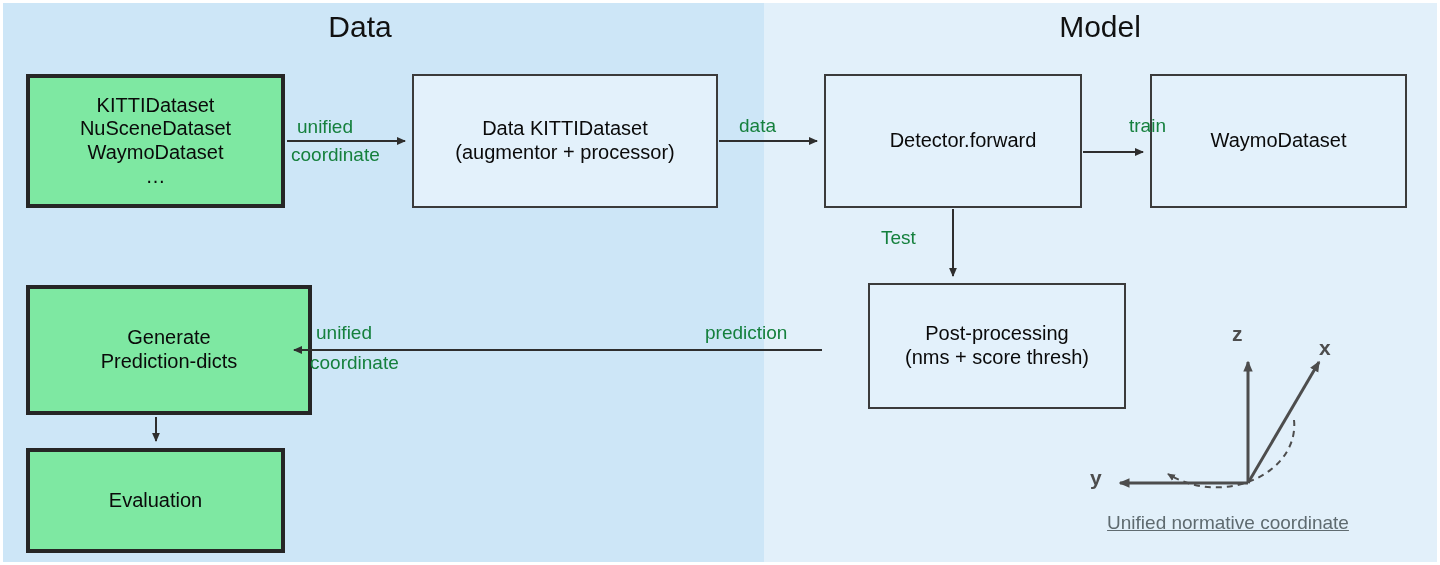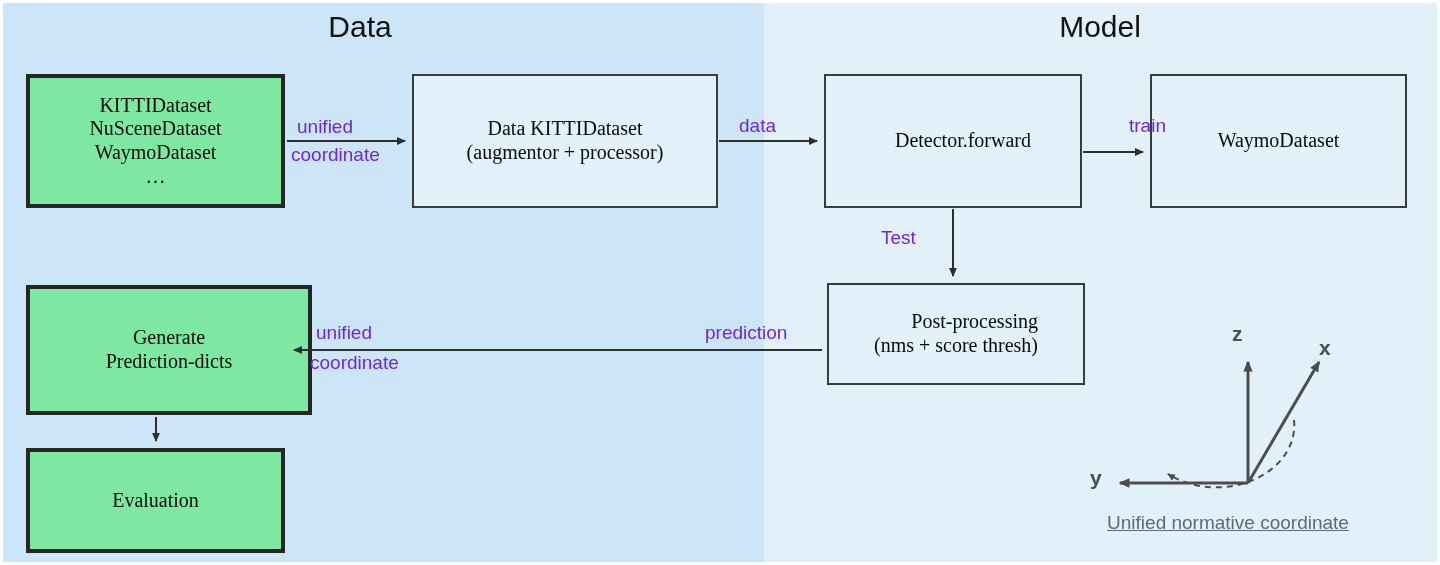--- a/index.html
+++ b/index.html
@@ -24,29 +24,29 @@
     align-items:center;justify-content:center;text-align:center;
     line-height:1.18;color:#0a0a0a;
   }
   .box-green{background:#7ee8a2;border:4px solid #262626;font-size:20px;}
   .box-blue{background:#e3f1fb;border:2px solid #3b3b3b;font-size:20px;}
 
   #box-datasets{left:26px;top:74px;width:259px;height:134px;}
   #box-dataprep{left:412px;top:74px;width:306px;height:134px;}
   #box-detector{left:824px;top:74px;width:258px;height:134px;padding-left:20px;}
   #box-optimization{left:1150px;top:74px;width:257px;height:134px;}
-  #box-postproc{left:827px;top:283px;width:258px;height:102px;text-align:right;}
+  #box-postproc{left:868px;top:283px;width:258px;height:126px;}
   #box-gendicts{left:26px;top:285px;width:286px;height:130px;}
   #box-evaluation{left:26px;top:448px;width:259px;height:105px;}
 
   .box .stack{display:block;}
-  .box .stack span{display:block;font-family:Liberation Serif, serif;}
+  .box .stack span{display:block;}
 
   .edge-label{
-    position:absolute;font-size:19px;color:#6d28d9;white-space:nowrap;
+    position:absolute;font-size:19px;color:#15803d;white-space:nowrap;
     line-height:1.12;
   }
   #lbl-unified-1{left:297px;top:116px;}
   #lbl-unified-2{left:291px;top:144px;}
   #lbl-data{left:739px;top:115px;}
   #lbl-train{left:1089px;top:115px;margin-left:40px;}
   #lbl-test{left:881px;top:227px;}
   #lbl-prediction{left:705px;top:322px;}
   #lbl-uc-1{left:316px;top:322px;}
   #lbl-uc-2{left:310px;top:352px;}

